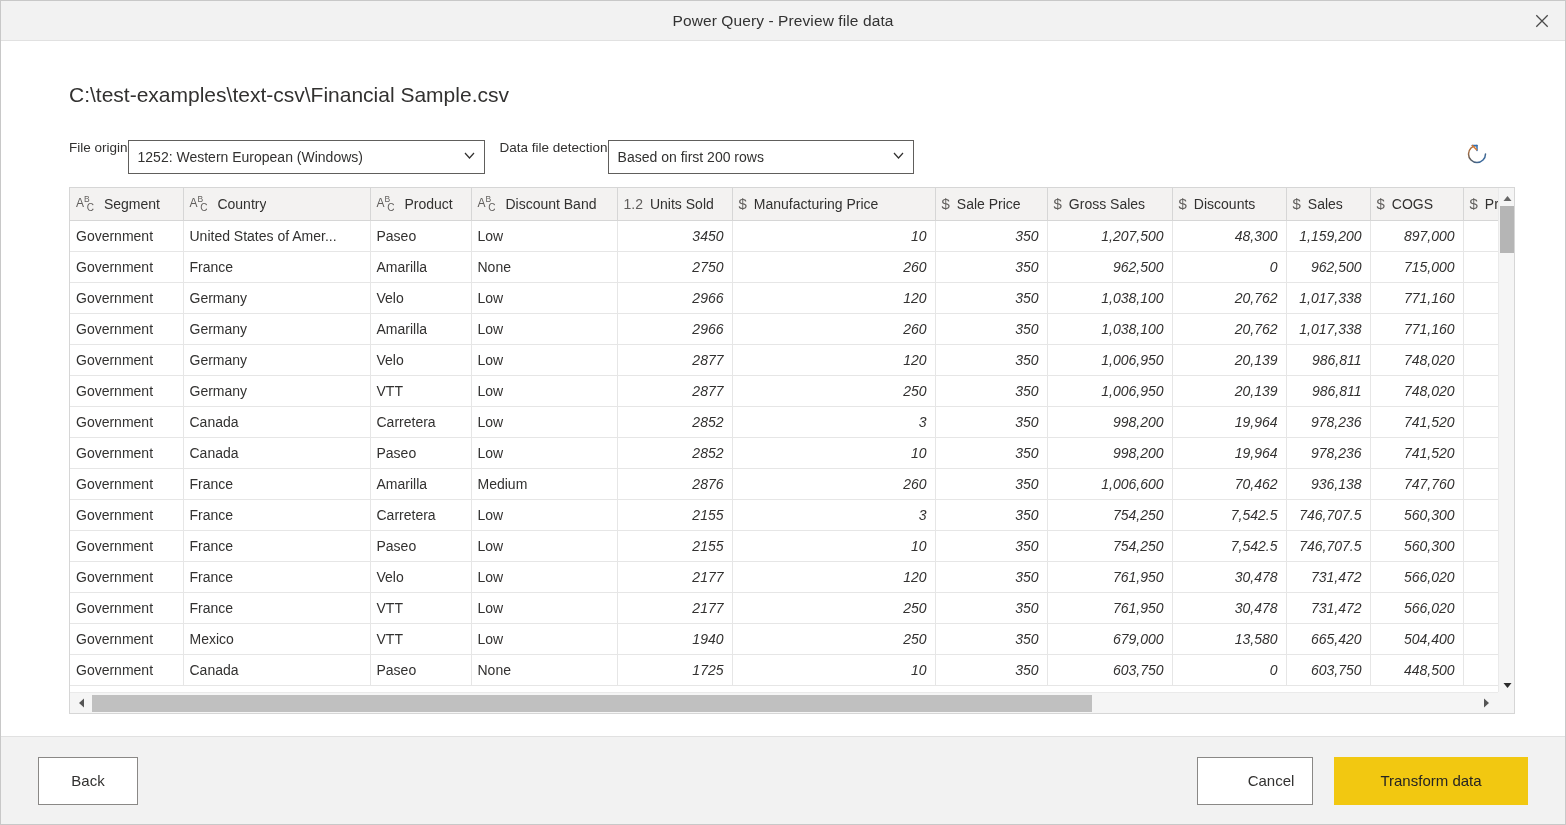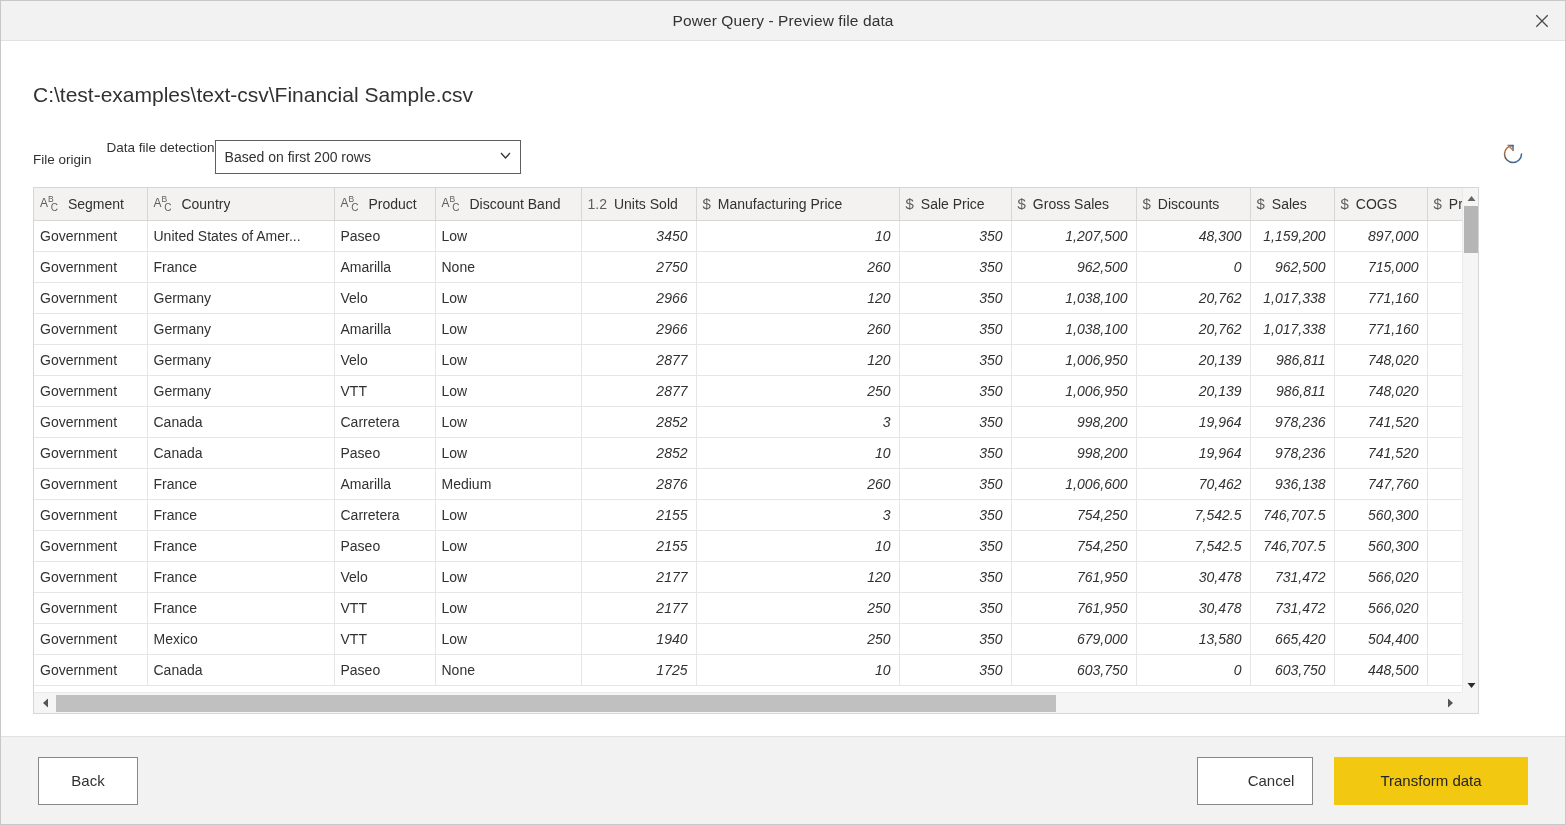--- a/index.html
+++ b/index.html
@@ -43,21 +43,21 @@
     right: 0; top: 0;
     width: 46px; height: 40px;
     display: flex; align-items: center; justify-content: center;
     cursor: pointer;
   }
   .close-btn svg { display: block; }
 
   
   .body-area {
     flex: 1;
-    padding: 0 32px;
+    padding: 0 68px;
     position: relative;
     overflow: hidden;
   }
 
   .file-path {
     font-size: 21px;
     color: #323130;
     margin-top: 41px;
     margin-bottom: 0;
     line-height: 26px;
@@ -299,20 +299,28 @@
   </div>
 
   <div class="body-area">
 
     <div class="file-path">C:\test-examples\text-csv\Financial Sample.csv</div>
 
     <div class="controls">
 
       <div class="control-group">
         <div class="control-label">File origin</div>
+        <div class="dropdown dd-file-origin">
+          <span class="dropdown-value">1252: Western European (Windows)</span>
+          <span class="chev">
+            <svg width="13" height="13" viewBox="0 0 13 13">
+                <path d="M2 4 L6.5 9 L11 4" stroke="#323130" stroke-width="1.2" fill="none"></path>
+              </svg>
+          </span>
+        </div>
       </div>
 
 
       <div class="control-group">
         <div class="control-label">Data file detection</div>
         <div class="dropdown dd-datatype">
           <span class="dropdown-value">Based on first 200 rows</span>
           <span class="chev">
             <svg width="13" height="13" viewBox="0 0 13 13">
                 <path d="M2 4 L6.5 9 L11 4" stroke="#323130" stroke-width="1.2" fill="none"></path>

